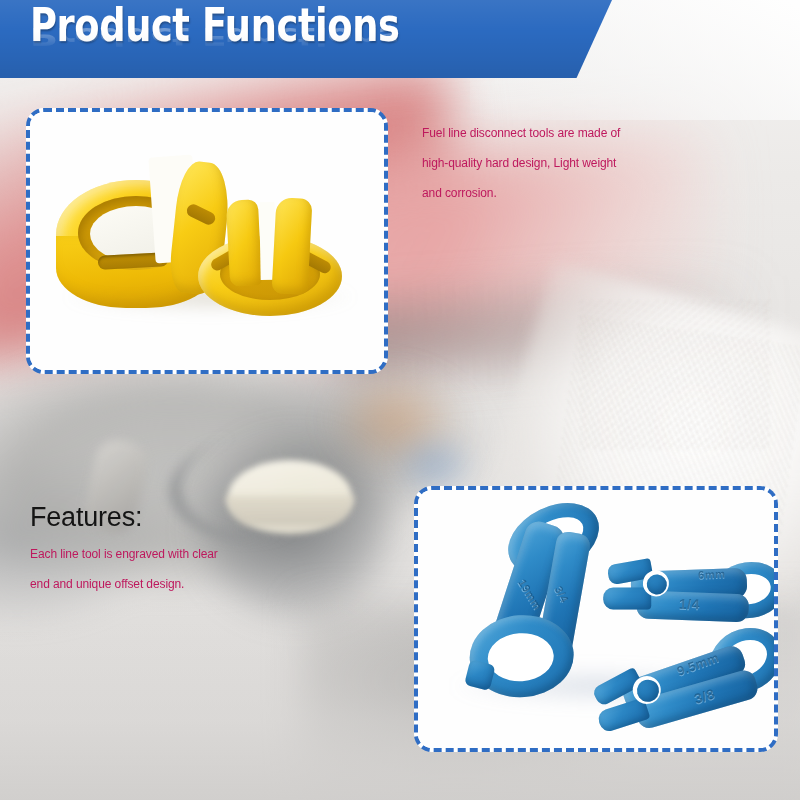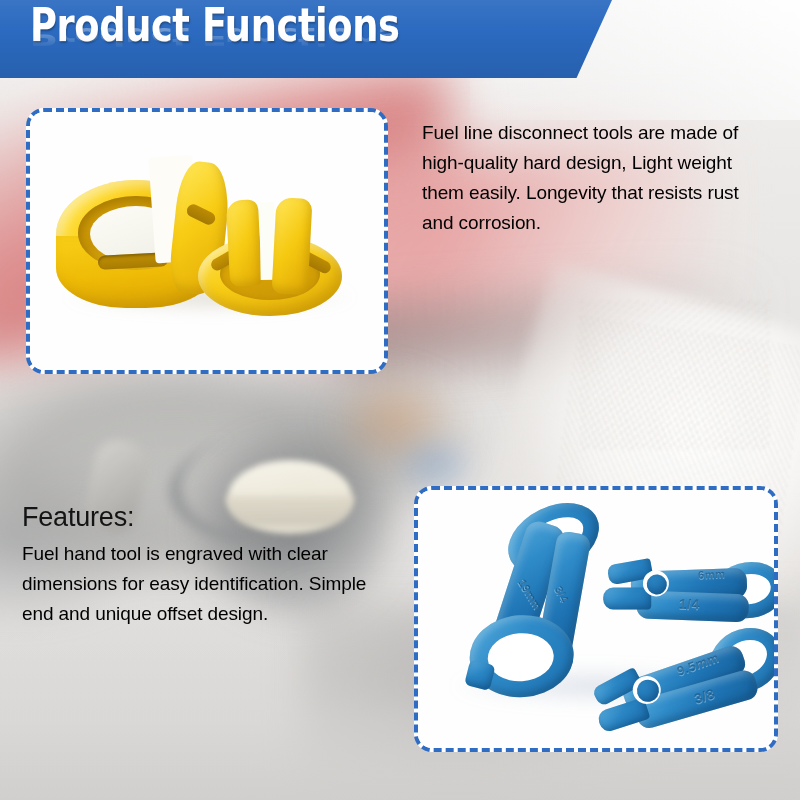--- a/index.html
+++ b/index.html
@@ -531,30 +531,30 @@
   .txt-head {
     font-family: "Liberation Sans", sans-serif;
     font-size: 27px;
     color: #141414;
     font-weight: normal;
     margin: 0 0 6px 0;
     letter-spacing: -.2px;
   }
   .txt-line {
     font-family: "Liberation Sans", sans-serif;
-    font-size: 19px;
+    font-size: 12px;
     line-height: 30px;
-    color: #000000;
+    color: #be185d;
     letter-spacing: -.1px;
     white-space: nowrap;
   }
   .txt-line.indent { padding-left: 4px; }
 
   .block-practicability { left: 422px; top: 118px; }
-  .block-features { left: 22px; top: 502px; }
+  .block-features { left: 30px; top: 502px; }
 </style>
 </head>
 <body>
 
 <div class="page">
 
   <div class="bg-layer">
     <div class="bg-base"></div>
     <div class="bg-red"></div>
     <div class="bg-red2"></div>
@@ -648,24 +648,22 @@
         <div class="bt-jaw jawhole2"></div>
         <div class="bt-mark m1">9.5mm</div>
         <div class="bt-mark m2">3/8</div>
       </div>
     </div>
   </div>
 
   <div class="txt-block block-practicability">
     <div class="txt-line">Fuel line disconnect tools are made of</div>
     <div class="txt-line">high-quality hard design, Light weight</div>
-    <div class="txt-line">them easily. Longevity that resists rust</div>
     <div class="txt-line">and corrosion.</div>
   </div>
 
   <div class="txt-block block-features">
     <div class="txt-head">Features:</div>
-    <div class="txt-line">Fuel hand tool is engraved with clear</div>
-    <div class="txt-line">dimensions for easy identification. Simple</div>
+    <div class="txt-line">Each line tool is engraved with clear</div>
     <div class="txt-line">end and unique offset design.</div>
   </div>
 
 </div>
 
 </body></html>

